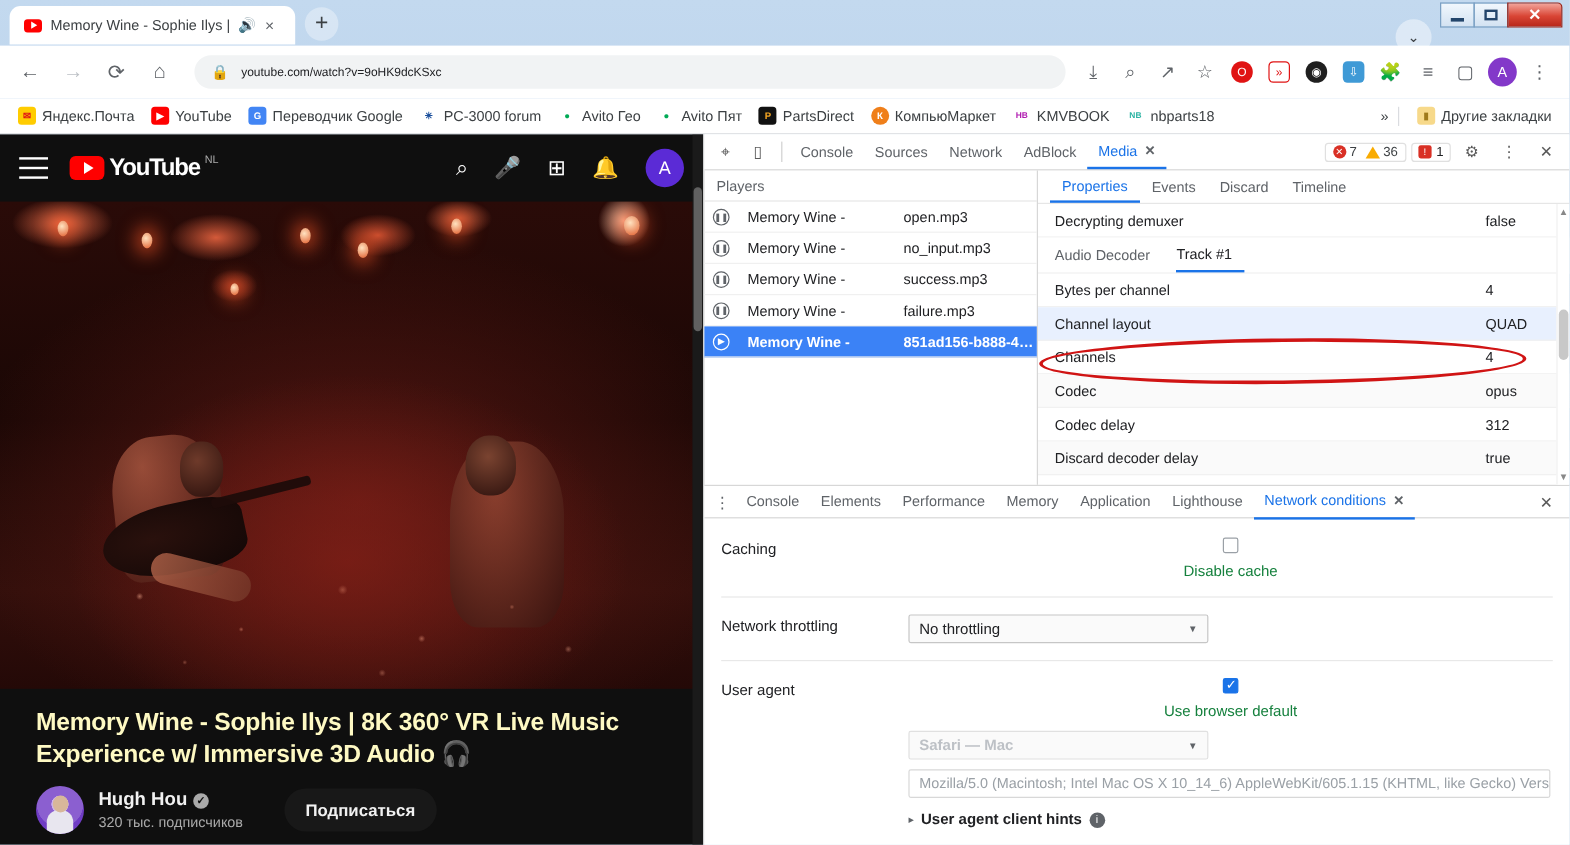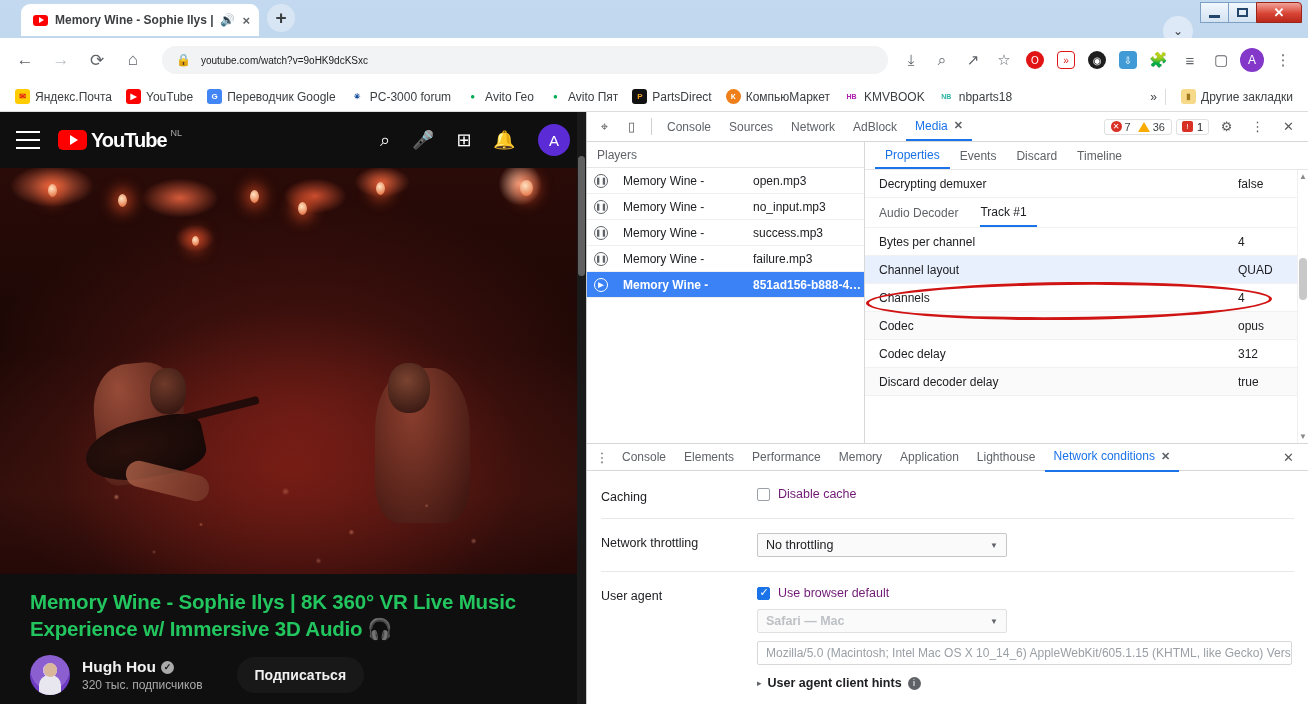--- a/index.html
+++ b/index.html
@@ -35,21 +35,21 @@
     width: 46px;
     background: linear-gradient(180deg,#f2a39a,#d94535 55%, #b8271b);
     border-color: #9b2418;
     color: #fff; font-weight: bold; font-size: 13px;
     border-top-right-radius: 4px;
   }
   .wc-min-glyph { width: 11px; height: 3px; background:#23456b; margin-top:7px;}
   .wc-max-glyph { width: 11px; height: 9px; border: 2px solid #23456b; }
 
   
-  .tabstrip { position:absolute; left:13px; top:4px; height: 34px; display:flex; align-items:flex-start;font-weight:bold; }
+  .tabstrip { position:absolute; left:0; top:4px; height: 34px; display:flex; align-items:center; }
   .tab {
     margin-left: 8px;
     height: 32px;
     min-width: 238px;
     background: #fff;
     border-radius: 9px 9px 0 0;
     display: flex; align-items: center;
     padding: 0 8px 0 12px;
     gap: 7px;
     position: relative;
@@ -172,21 +172,21 @@
       radial-gradient(circle 3px at 62% 62%, rgba(255,170,140,0.45), transparent),
       radial-gradient(circle 2px at 78% 38%, rgba(240,150,120,0.4), transparent),
       radial-gradient(circle 3px at 88% 70%, rgba(255,175,145,0.4), transparent),
       radial-gradient(circle 2px at 20% 80%, rgba(250,160,130,0.35), transparent),
       radial-gradient(circle 3px at 55% 88%, rgba(255,170,140,0.35), transparent);
   }
   .bulb { position:absolute; width:9px; height:13px; border-radius:50%;
     background: radial-gradient(circle at 40% 35%, #ffe2c0, #e05b2a); box-shadow: 0 0 14px 6px rgba(255,90,40,0.55); }
 
   .below-video { padding: 14px 30px 0 30px; background:#0f0f0f; }
-  .vid-title { color:#22c55e; font-size: 20.5px; font-weight: bold; line-height: 1.32; letter-spacing: -0.2px;}
+  .vid-title { color:#fef9c3; font-size: 20.5px; font-weight: bold; line-height: 1.32; letter-spacing: -0.2px;}
   .channel-row { display:flex; align-items:center; gap:12px; margin-top: 13px; }
   .ch-avatar {
     width:40px; height:40px; border-radius:50%;
     background: radial-gradient(circle at 50% 38%, #cdb3ea 0 22%, #8b5fd0 23% 60%, #6f3cc4 61%);
     position:relative; overflow:hidden; flex:none;
   }
   .ch-avatar::after {
     content:""; position:absolute; left:9px; top:20px; width:22px; height:22px;
     border-radius: 10px 10px 0 0; background:#e8e6ef;
   }
@@ -266,21 +266,21 @@
   }
 
   
   .drawer { flex:1; display:flex; flex-direction:column; background:#fff; }
   .drawer-tabs { height:27px; display:flex; align-items:center; border-bottom:1px solid #d7d7d7; padding-left: 4px;}
   .kebab { width:22px; display:flex; align-items:center; justify-content:center; color:#5f6368; font-size:13px;}
   .drawer-body { flex:1; padding: 16px 14px 0 14px; position:relative; overflow:hidden;}
   .cond-row { display:flex; align-items:flex-start; margin-bottom: 14px; }
   .cond-label { width: 156px; font-size:12.5px; color:#202124; padding-top:3px; }
   .cond-ctl { flex:1; }
-  .chk-line { display:flex; align-items:center; gap:8px; font-size:12.5px; color:#701a75;}
+  .chk-line { display:flex; align-items:center; gap:8px; font-size:12.5px; color:#15803d;flex-direction:column;}
   .chkbox { width:13px; height:13px; border:1px solid #9aa0a6; border-radius:2px; background:#fff; flex:none;}
   .chkbox.checked { background:#1a73e8; border-color:#1a73e8; position:relative;}
   .chkbox.checked::after { content:"✓"; position:absolute; left:1.5px; top:-2px; color:#fff; font-size:11px;}
   .hr { height:1px; background:#e8e8e8; margin: 14px 0 14px 0;}
   .select {
     width: 250px; height:24px; border:1px solid #c6c6c6; border-radius:2px;
     display:flex; align-items:center; padding: 0 8px; font-size:12.5px; color:#202124;
     background:#fafafa;
   }
   .select .caret { margin-left:auto; font-size:8px; color:#5f6368;}

